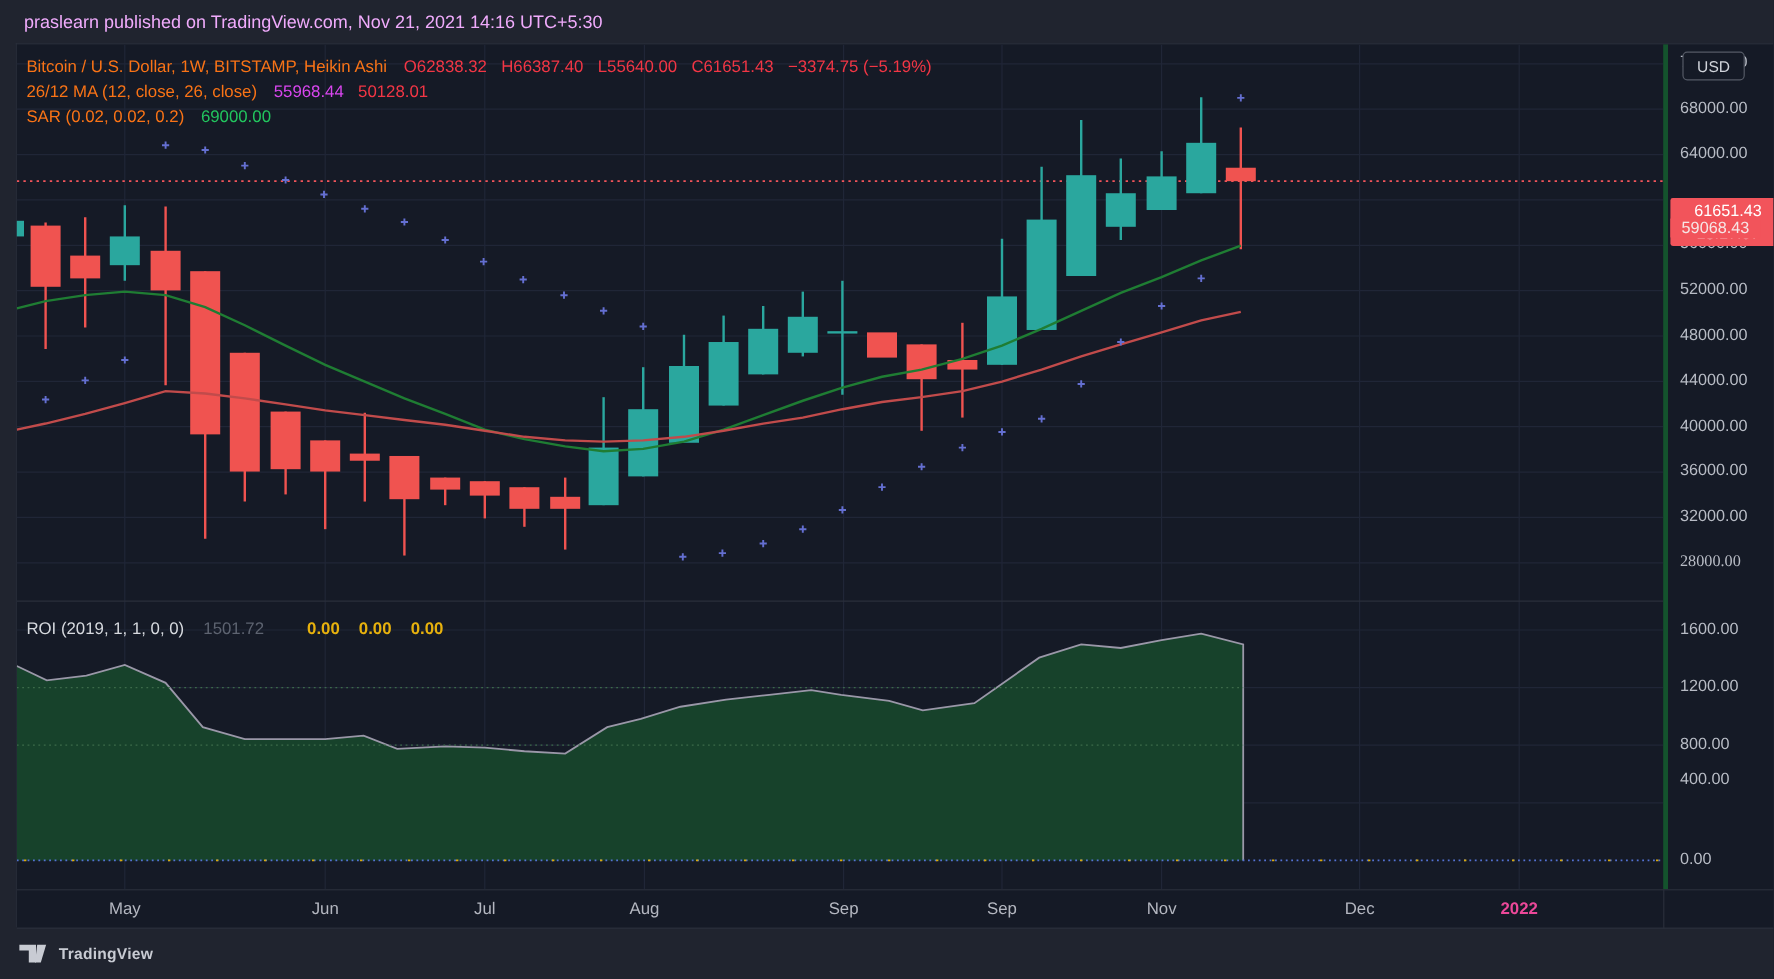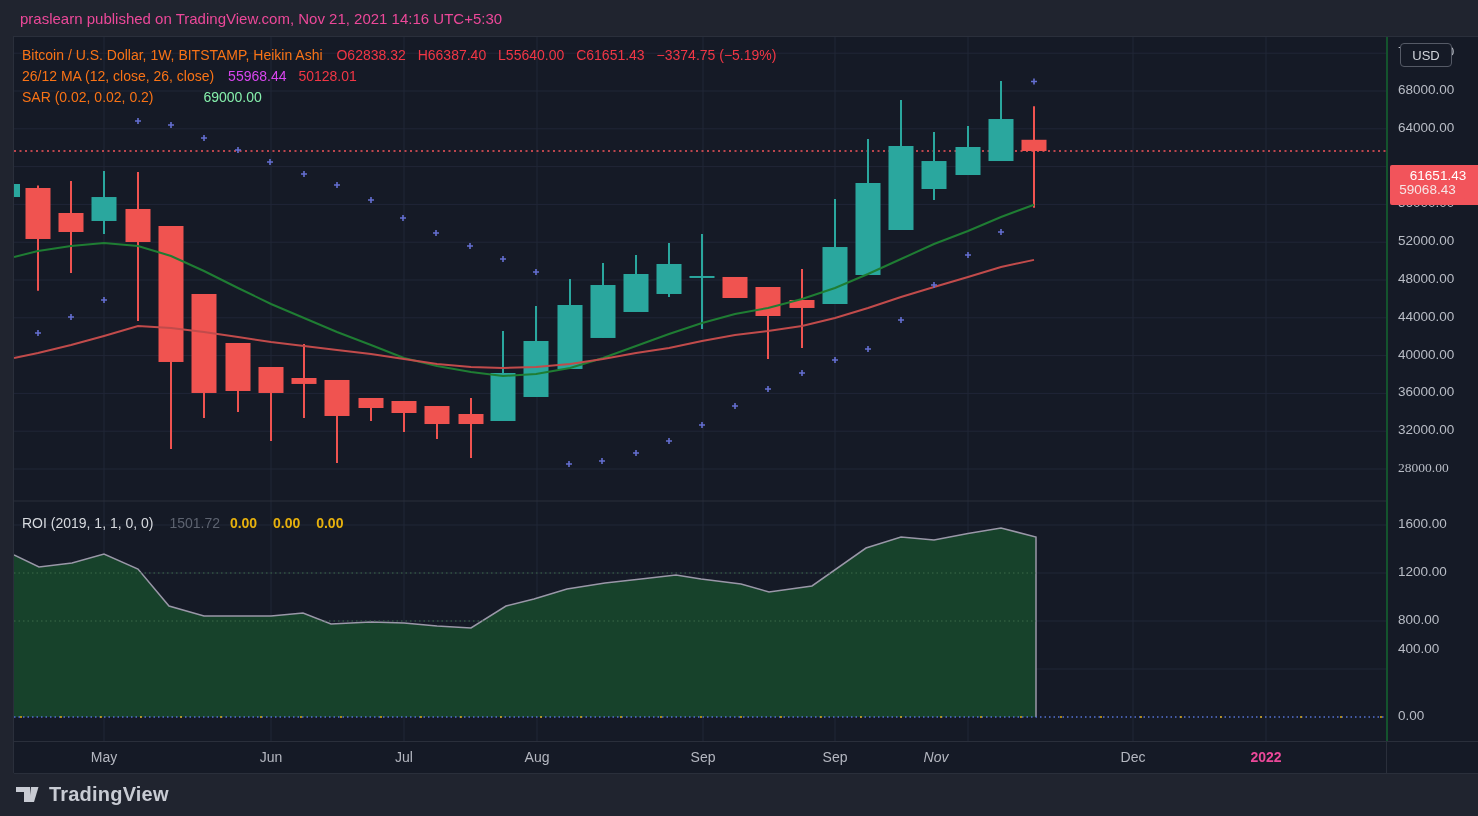--- a/index.html
+++ b/index.html
@@ -1,52 +1,52 @@
 <!DOCTYPE html>
 <html><head>
 <meta charset="utf-8">
 <style>
   html,body{margin:0;padding:0;background:#20242f;}
   .stage{position:relative;width:1478px;height:816px;background:#20242f;overflow:hidden;
          font-family:"Liberation Sans","DejaVu Sans",sans-serif;-webkit-font-smoothing:antialiased;}
   .header{position:absolute;left:0;top:0;width:1478px;height:36px;display:flex;align-items:center;
-          padding-left:20px;box-sizing:border-box;color:#ec4899;font-size:15px;}
+          padding-left:20px;box-sizing:border-box;color:#f0abfc;font-size:15px;}
   .chart{position:absolute;left:13px;top:36px;width:1465px;height:737px;background:#151a26;
          border-left:1px solid #2a2f3b;border-top:1px solid #2a2f3b;box-sizing:border-box;}
   .plot{position:absolute;left:0;top:0;width:1372px;height:704px;}
   .legend{position:absolute;left:8px;top:8px;z-index:5;line-height:21px;font-size:14px;white-space:nowrap;}
   .lrow{display:block;}
   .lrow .t{color:#f97316;margin-right:10px;}
   .lrow .red{color:#f23645;margin-right:8px;}
   .lrow .grn{color:#d946ef;margin-right:8px;}
-  .lrow .blu{color:#86efac;margin-right:8px;margin-left:36px;}
+  .lrow .blu{color:#22c55e;margin-right:8px;}
   .roi-legend{position:absolute;left:8px;top:478px;z-index:5;font-size:14px;white-space:nowrap;}
   .roi-legend .t{color:#d6d9de;margin-right:12px;}
-  .roi-legend .dim{color:#5d6370;margin-right:6px;}
+  .roi-legend .dim{color:#5d6370;margin-right:32px;}
   .roi-legend .yel{color:#e7b10d;margin-right:12px;font-weight:bold;}
-  .axis-right{position:absolute;left:1372px;top:0;width:93px;height:704px;border-left:2px solid #14532d;
+  .axis-right{position:absolute;left:1372px;top:0;width:93px;height:704px;border-left:4px solid #14532d;
               box-sizing:border-box;}
   .axis-label{position:absolute;left:10px;font-size:13.5px;color:#b8bcc5;z-index:1;white-space:nowrap;}
   .usd-pill{position:absolute;left:12px;top:6px;width:50px;height:22px;z-index:3;background:#151a26;
             border:1px solid #555a66;border-radius:4px;color:#d0d3da;font-size:13px;display:flex;
             align-items:center;justify-content:center;cursor:pointer;}
   .price-tag{position:absolute;left:2px;top:104px;width:96px;height:40px;z-index:2;background:#f2545b;
              border-radius:2px;color:#fff;font-size:13.5px;text-align:center;line-height:19px;padding-top:1px;box-sizing:border-box;margin-top:24px;}
   .price-tag2{position:absolute;left:2px;top:144px;width:75px;height:18px;z-index:2;background:#f2545b;
               border-radius:2px;color:#f6e5e5;font-size:13.5px;text-align:center;line-height:18px;}
   .axis-time{position:absolute;left:0;top:704px;width:1372px;height:33px;border-top:1px solid #2a2f3b;
              border-bottom:1px solid #2a2f3b;box-sizing:border-box;}
   .time-label{position:absolute;top:0;height:31px;line-height:31px;font-size:14px;color:#b4b7c0;
               transform:translateX(-50%);white-space:nowrap;}
   .time-label.year{font-weight:bold;color:#ec4899;}
   .axis-corner{position:absolute;left:1372px;top:704px;width:93px;height:33px;border-top:1px solid #2a2f3b;
                border-bottom:1px solid #2a2f3b;border-left:1px solid #2a2f3b;box-sizing:border-box;}
   .footer{position:absolute;left:0;top:773px;width:1478px;height:43px;display:flex;align-items:center;
           padding-left:16px;box-sizing:border-box;gap:9px;}
-  .footer .brand{color:#c8cbd3;font-size:20px;font-weight:600;letter-spacing:.2px;}
+  .footer .brand{color:#c8cbd3;font-size:13px;font-weight:600;letter-spacing:.2px;}
 </style>
 </head>
 <body>
 
 <div class="stage">
 
   <div class="header">
     <span>praslearn published on TradingView.com, Nov 21, 2021 14:16 UTC+5:30</span>
   </div>
 
@@ -238,21 +238,21 @@
         <div class="axis-label" style="top: 671px;">0.00</div>
       </div>
 
     <div class="axis-time" id="axis-time">
         <div class="time-label" style="left: 90px;">May</div>
         <div class="time-label" style="left: 257px;">Jun</div>
         <div class="time-label" style="left: 390px;">Jul</div>
         <div class="time-label" style="left: 523px;">Aug</div>
         <div class="time-label" style="left: 689px;">Sep</div>
         <div class="time-label" style="left: 821px;">Sep</div>
-        <div class="time-label" style="left: 922px; font-style: italic;">Nov</div>
+        <div class="time-label" style="left: 954px;">Nov</div>
         <div class="time-label" style="left: 1119px;">Dec</div>
         <div class="time-label year" style="left: 1252px;">2022</div>
       </div>
     <div class="axis-corner"></div>
   </div>
 
   <div class="footer">
     <svg width="24" height="16" viewBox="0 0 24 16">
       <path d="M0,0 H14 V15 H8 V5 H0 Z" fill="#c8cbd3"></path>
       <polygon points="15,0 22.5,0 18,15 13.2,15" fill="#c8cbd3"></polygon>

